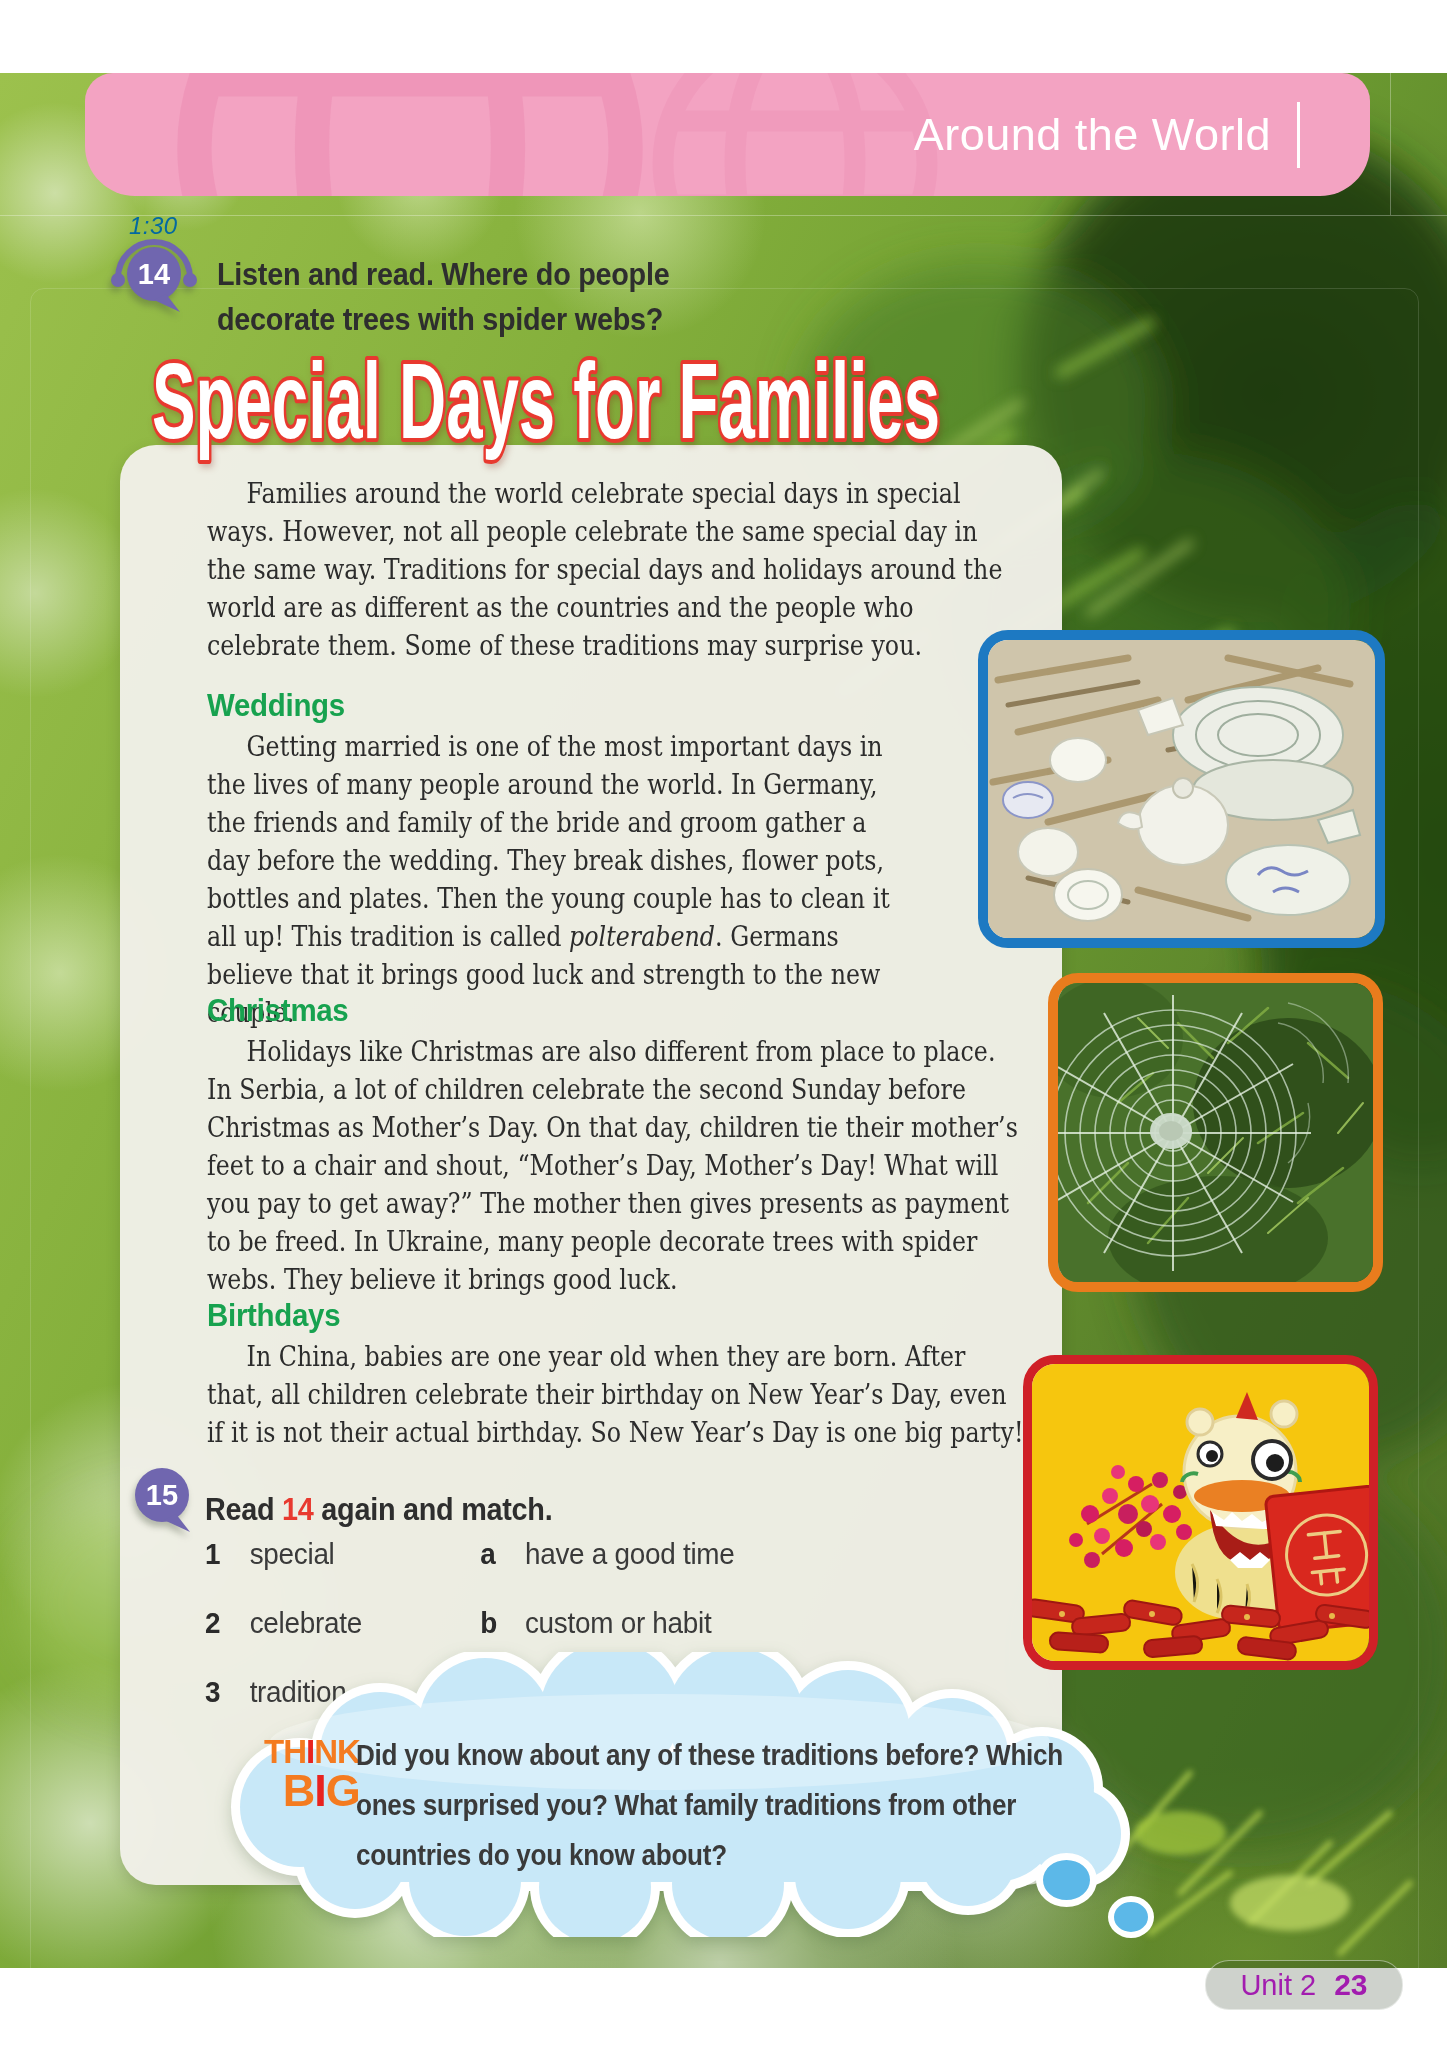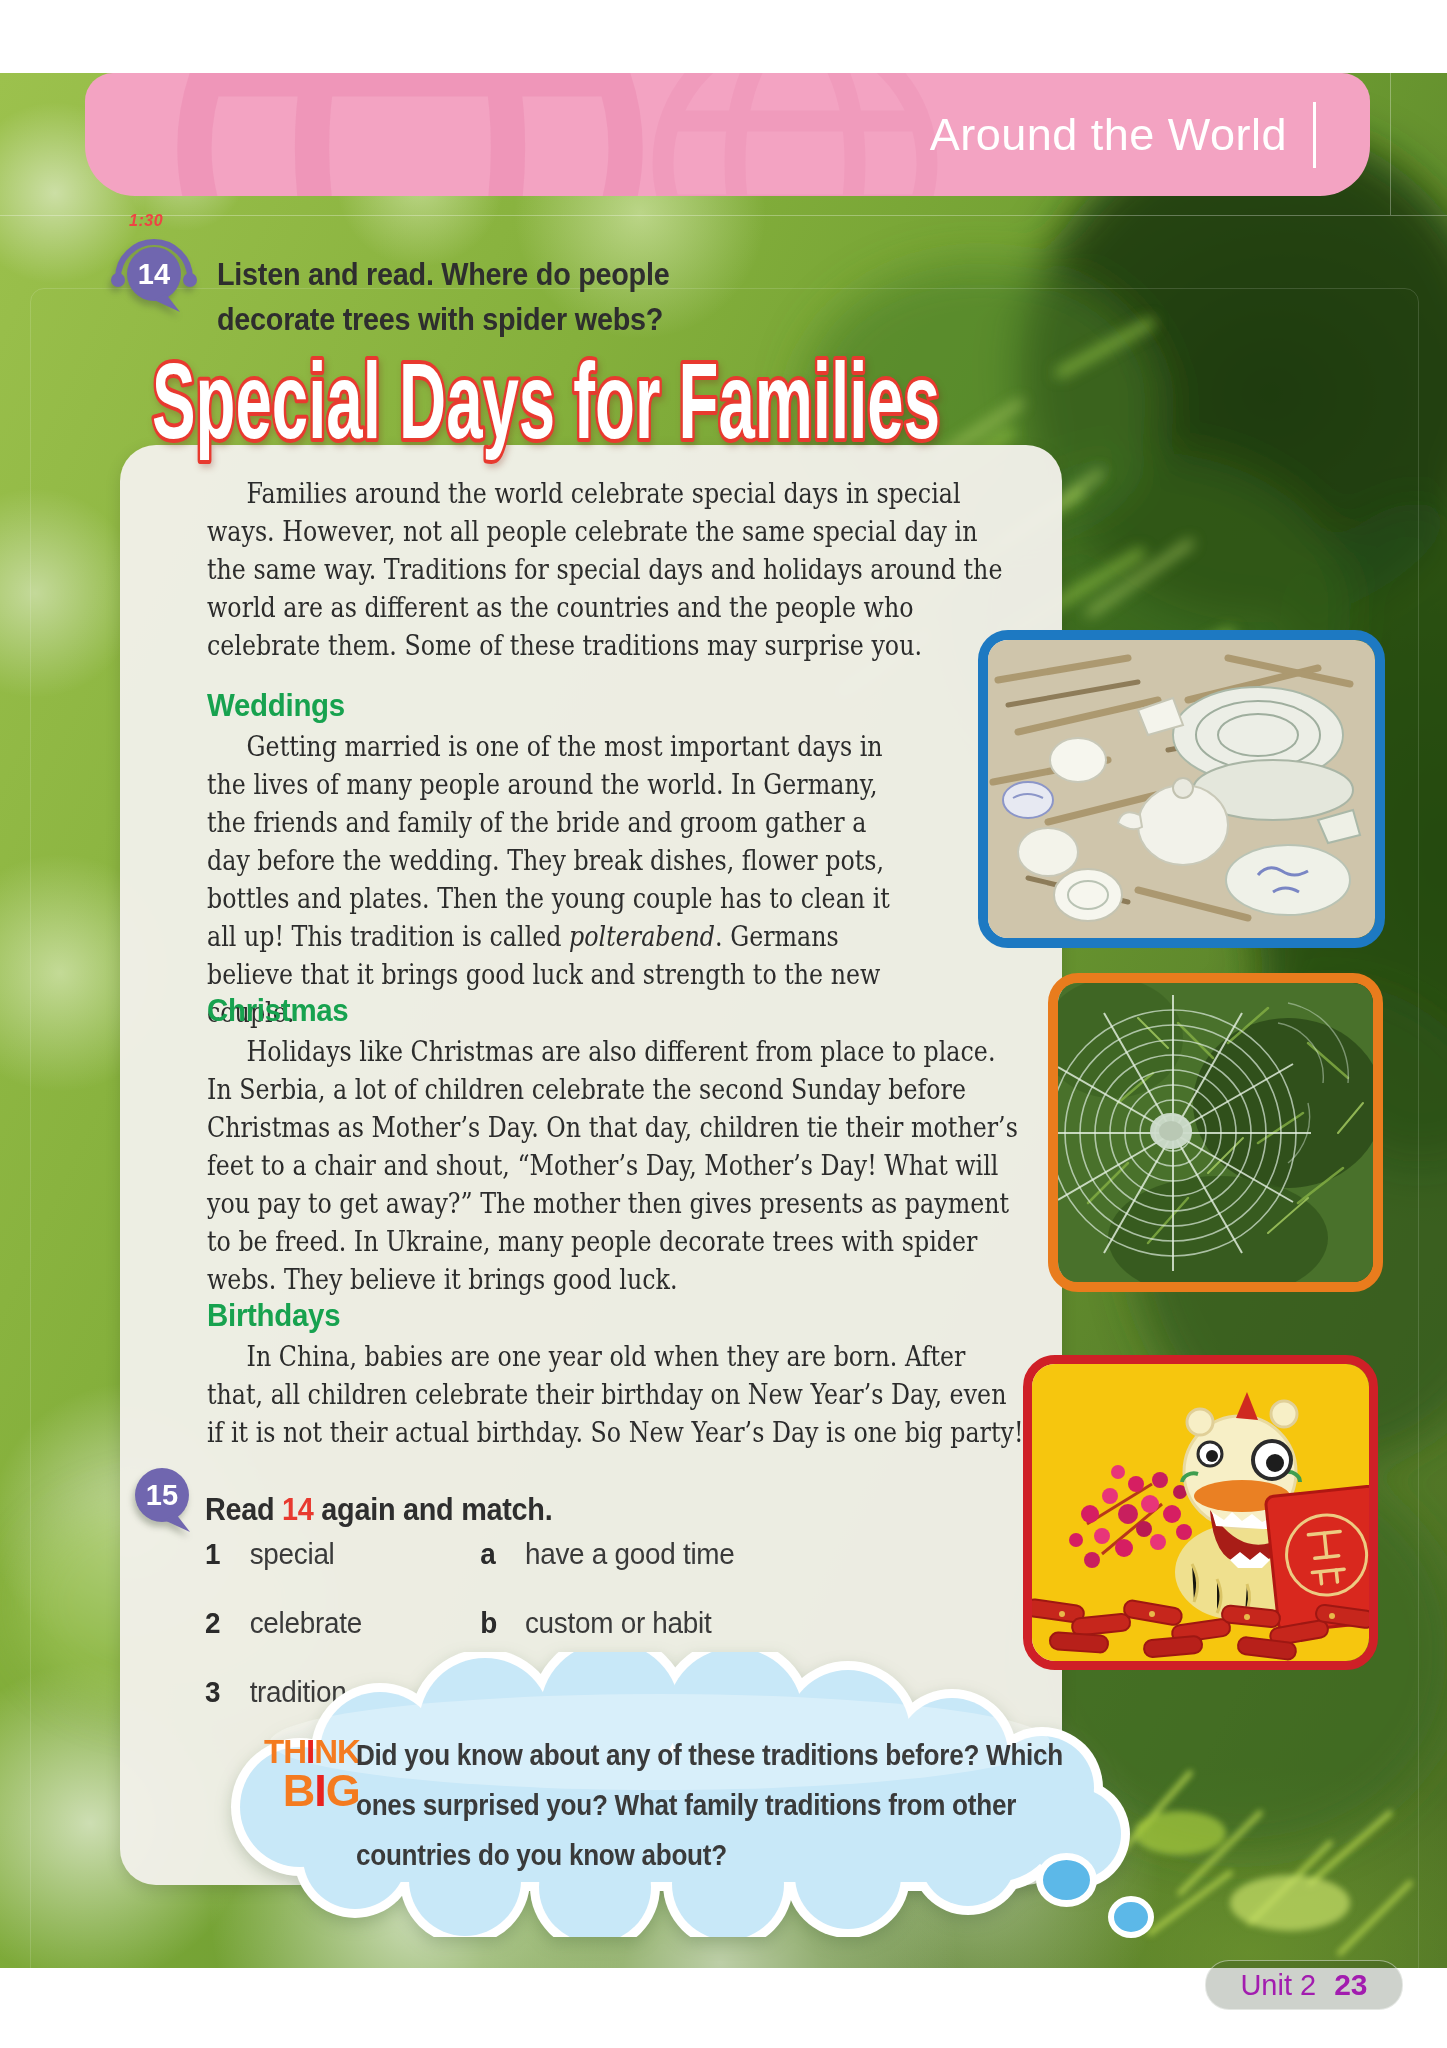--- a/index.html
+++ b/index.html
@@ -32,30 +32,30 @@
   .guide-rect{
     position:absolute;left:30px;top:215px;width:1387px;height:1722px;
     border:1px solid rgba(255,255,255,.14);border-radius:14px;pointer-events:none;
   }
   .guide-hline{position:absolute;left:0;top:215px;width:1447px;height:0;border-top:1px solid rgba(255,255,255,.30);}
   .guide-vline{position:absolute;left:1390px;top:73px;width:0;height:142px;border-left:1px solid rgba(255,255,255,.30);}
   
   .banner{
     position:absolute;left:85px;top:73px;width:1285px;height:123px;z-index:20;
     background:#f3a3c2;border-radius:28px 28px 50px 50px;overflow:hidden;
-    display:flex;align-items:center;justify-content:flex-end;padding-right:28px;box-sizing:border-box;
+    display:flex;align-items:center;justify-content:flex-end;padding-right:44px;box-sizing:border-box;
   }
   .banner .globe{position:absolute;opacity:.55;}
   .banner-left{color:#ffffff;font-size:45px;font-weight:400;letter-spacing:.5px;z-index:2;}
   .banner-divider{width:3px;height:66px;background:#ffffff;margin:0 26px;z-index:2;}
   .banner-right{color:#ffffff;font-size:47px;font-weight:700;letter-spacing:-.5px;z-index:2;}
   
   .audio-time{
-    position:absolute;left:129px;top:212px;z-index:40;color:#ef4444;
-    font-size:16px;font-weight:700;font-style:italic;letter-spacing:.5px;
+    position:absolute;left:129px;top:212px;z-index:40;color:#0369a1;
+    font-size:24px;font-weight:400;font-style:italic;letter-spacing:.5px;
   }
   .badge-svg{position:absolute;z-index:40;filter:drop-shadow(-2px 5px 3px rgba(70,80,60,.35));}
   
   .instr14{
     position:absolute;left:217px;top:252px;z-index:40;color:#2e2e2e;
     font-size:31px;font-weight:700;line-height:45px;letter-spacing:-.3px;
     transform:scaleX(.93);transform-origin:left top;white-space:nowrap;
   }
   
   .title-wrap{position:absolute;left:148px;top:336px;z-index:35;filter:drop-shadow(2px 4px 3px rgba(120,30,20,.25));}

